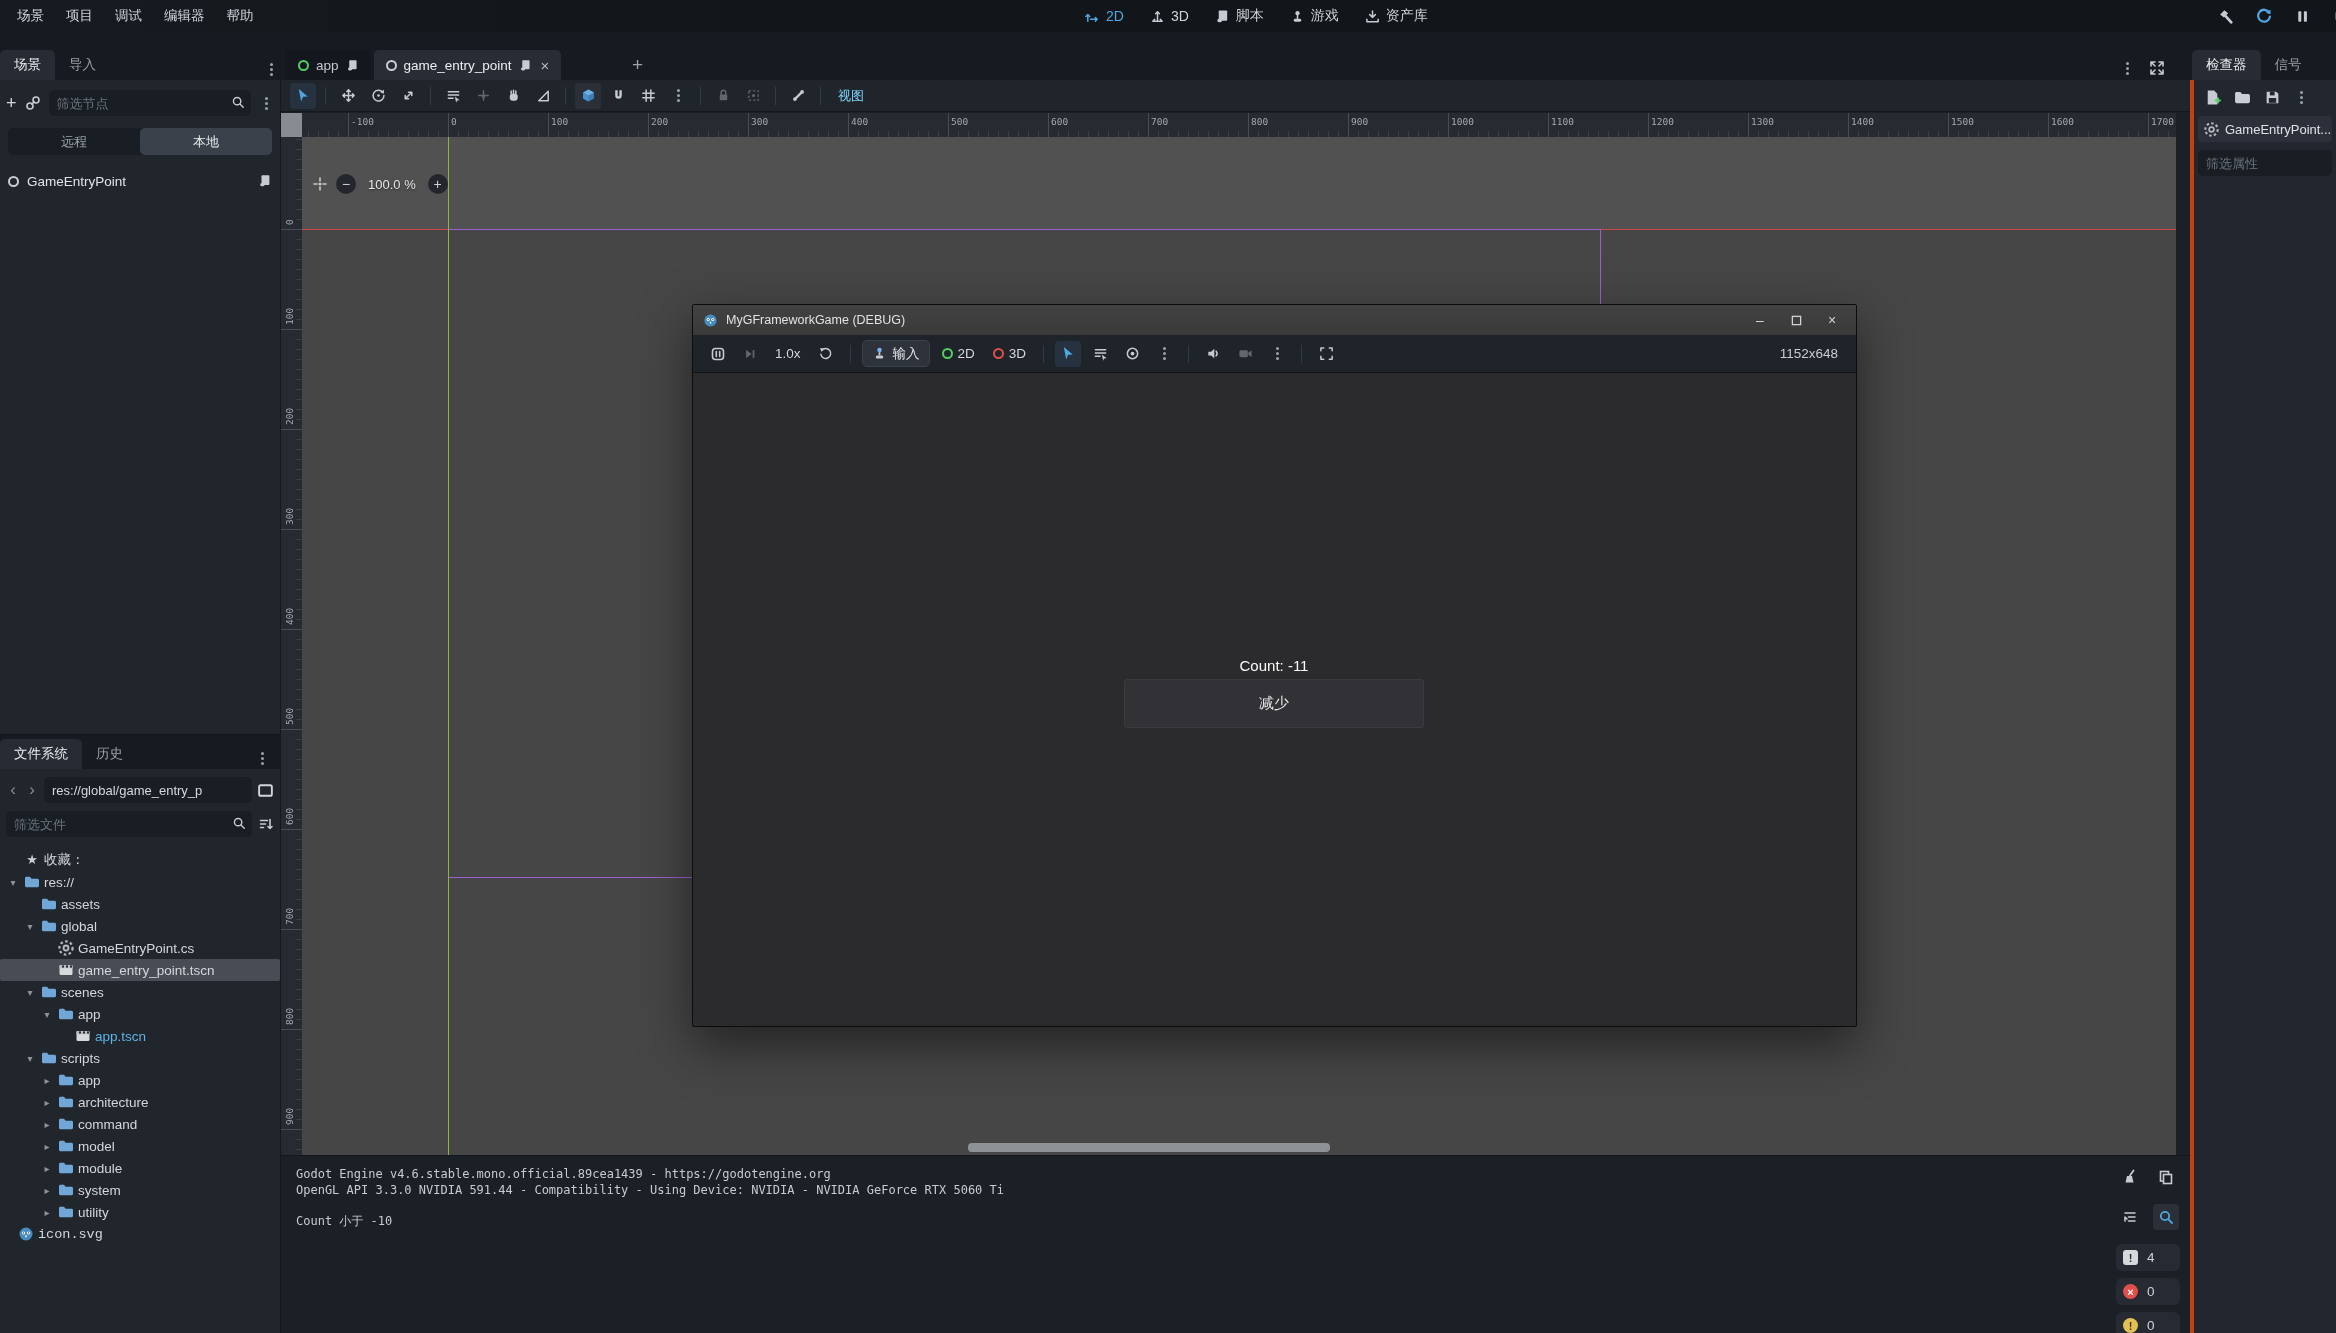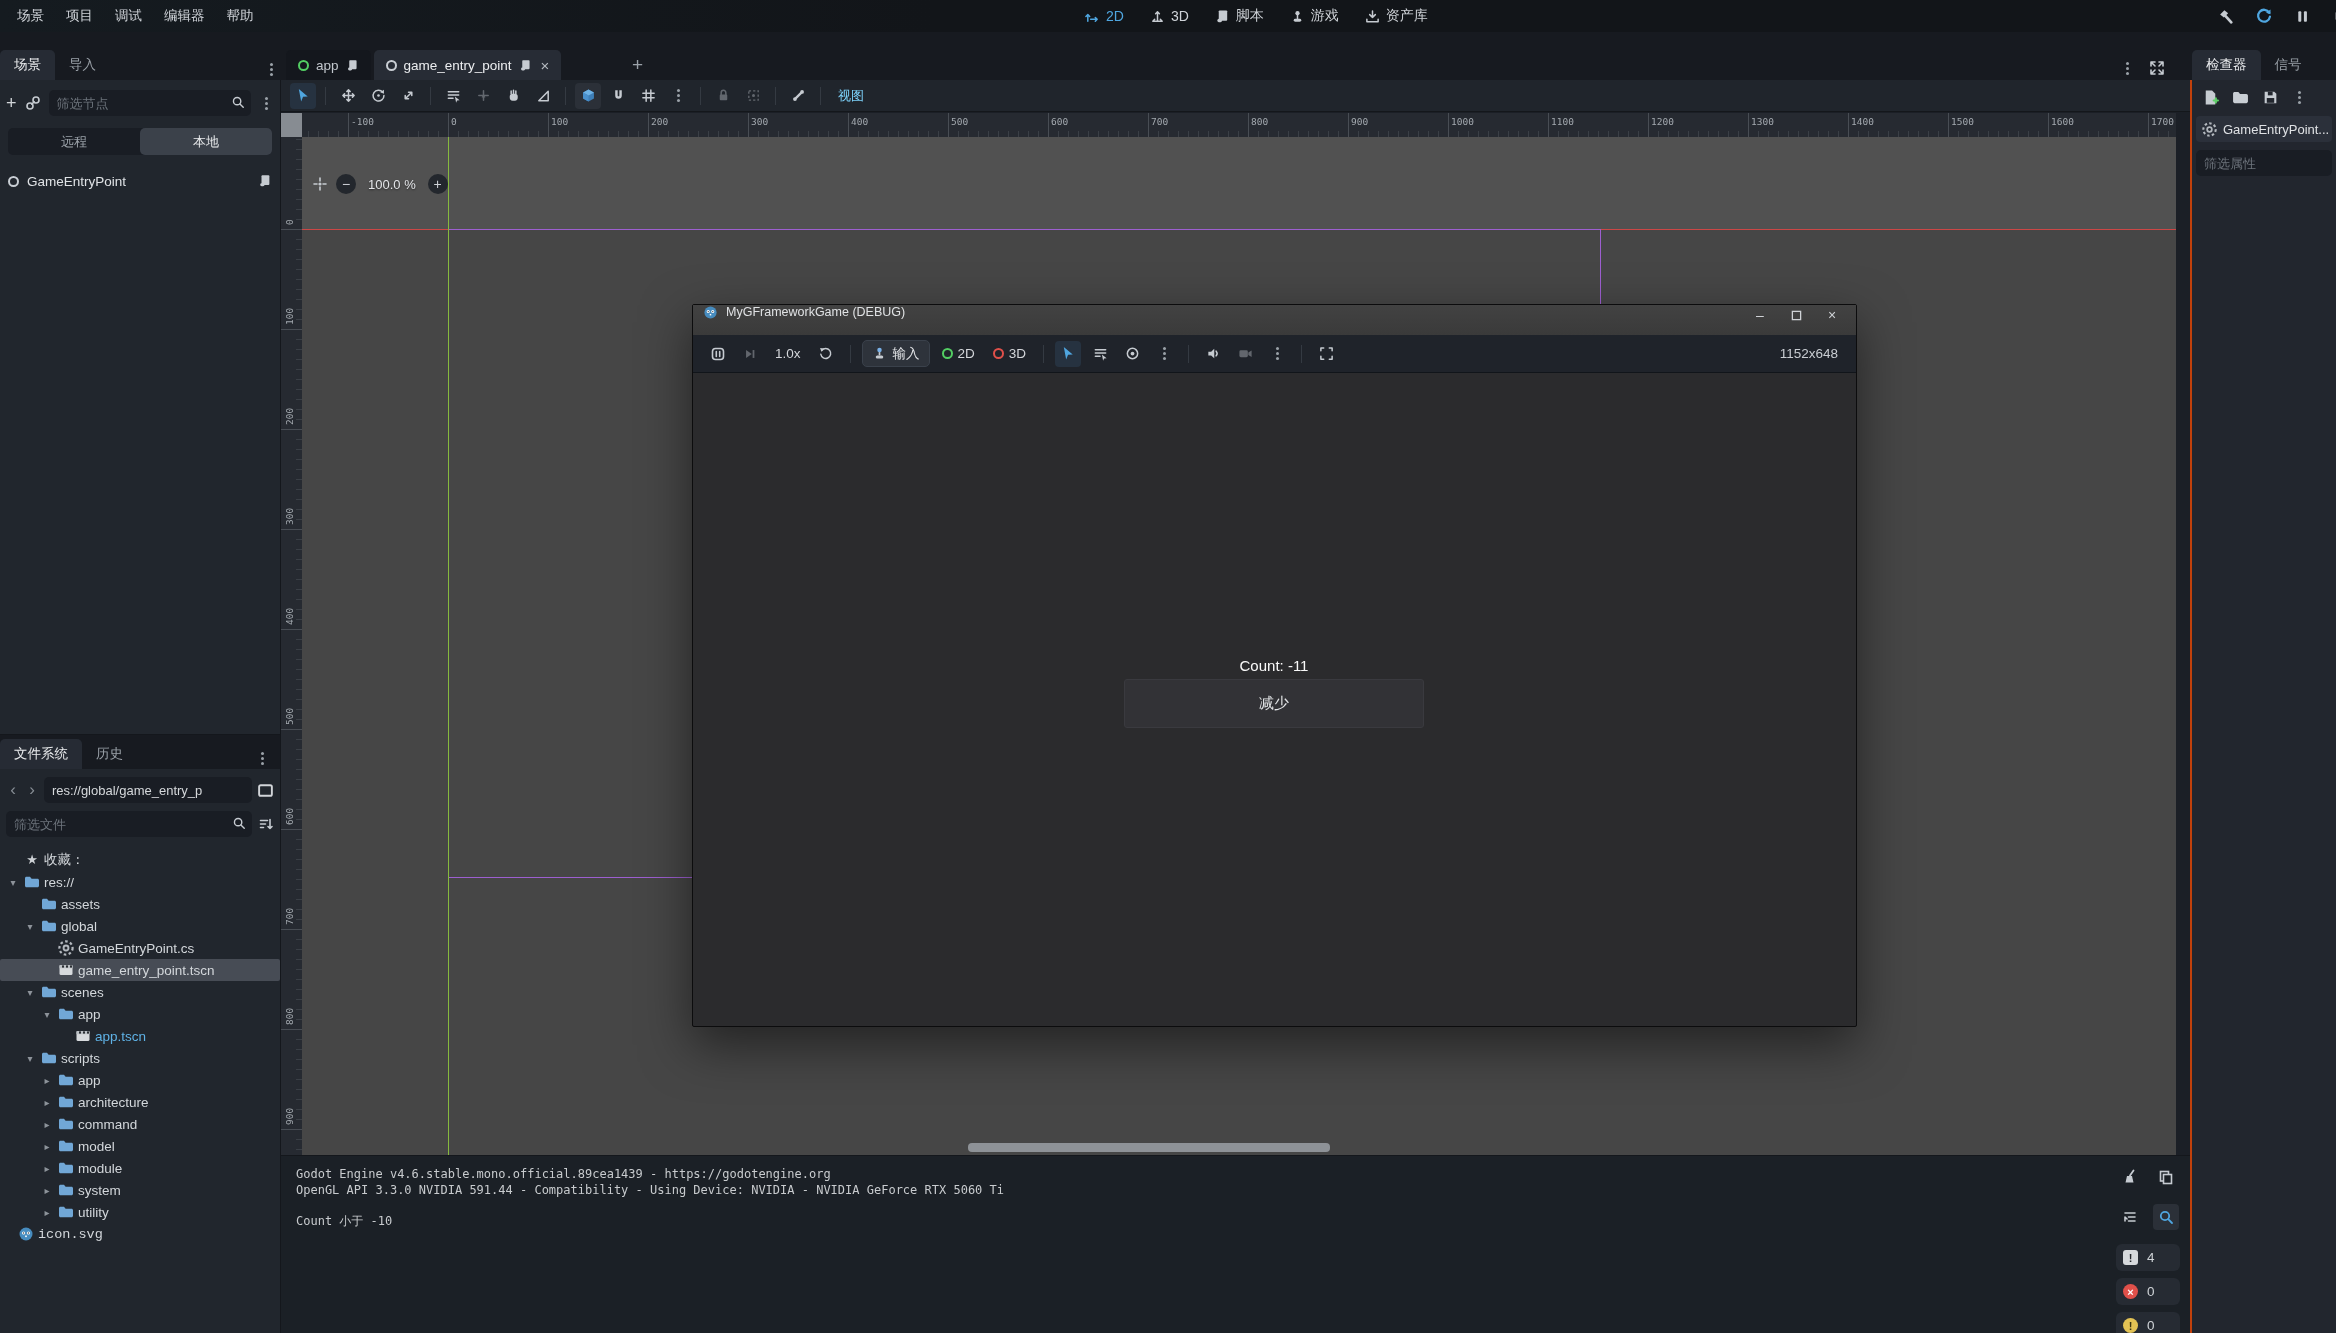--- a/index.html
+++ b/index.html
@@ -75,21 +75,21 @@
   #x-axis{position:absolute;left:0;top:92px;width:100%;height:1px;background:#cc4746}
   #vp-rect{position:absolute;left:146px;top:92px;width:1153px;height:649px;border:1px solid #9d5fd0}
   #y-axis{position:absolute;left:146px;top:0;height:100%;width:1px;background:#86b93e}
   #zoom-controls{position:absolute;left:10px;top:34px;height:26px;display:flex;align-items:center;gap:8px}
   .zbtn{width:20px;height:20px;border-radius:50%;background:#23272d;color:#cfd3d8;display:flex;align-items:center;justify-content:center;font-size:14px}
   #zoom-label{font-size:13px;color:#e3e5e8;text-shadow:0 1px 2px rgba(0,0,0,.5);padding:0 4px}
   #h-scroll{position:absolute;left:666px;top:1006px;width:362px;height:9px;border-radius:4px;background:#8e9297}
   
   #game-window{position:absolute;left:390px;top:167px;width:1165px;height:723px;background:#2b2b2d;border:1px solid #0c0c0d;border-radius:2px;
     box-shadow:0 18px 50px rgba(0,0,0,.5)}
-  #gw-titlebar{height:30px;background:linear-gradient(#424242,#3a3a3a);display:flex;align-items:flex-start;padding:0 10px;gap:8px}
+  #gw-titlebar{height:30px;background:linear-gradient(#424242,#3a3a3a);display:flex;align-items:center;padding:0 10px;gap:8px}
   #gw-title{font-size:12.5px;color:#e0e2e4;flex:1}
   .gw-ctl{width:28px;height:20px;display:flex;align-items:center;justify-content:center;color:#cfd2d6;font-size:14px}
   #gw-toolbar{height:38px;background:#1f232a;border-bottom:1px solid #11151a;display:flex;align-items:center;padding:0 12px;gap:6px}
   #gw-speed{font-size:13.5px;color:#d3d6da;padding:0 6px}
   .gw-group-btn{display:flex;align-items:center;gap:6px;background:#2e333b;border:1px solid #3a414b;border-radius:5px;height:27px;padding:0 9px;font-size:13.5px;color:#e4e6e9}
   .modebtn{display:flex;align-items:center;gap:5px;font-size:13.5px;color:#d3d6da;padding:0 6px}
   .ring2{width:11px;height:11px;border-radius:50%;border:2.5px solid #53ce63}
   .ring3{width:11px;height:11px;border-radius:50%;border:2.5px solid #e0504a}
   #gw-res{margin-left:auto;font-size:13.5px;color:#c9cdd2;padding-right:6px}
   #gw-content{position:relative;height:651px;background:#2b2b2d}
@@ -125,21 +125,21 @@
   #console-lines{padding:11px 0 0 16px;font-family:"DejaVu Sans Mono",monospace;font-size:12px;line-height:15.5px;color:#c8cbce}
   #console-side{position:absolute;right:4px;top:0;width:76px;height:178px;display:flex;flex-direction:column;align-items:center;padding-top:8px}
   .cs-row{display:flex;gap:10px;align-items:center}
   .cs-sep{width:60px;height:1px;background:#343a42;margin:7px 0}
   .badge{width:64px;height:27px;background:#262b33;border-radius:6px;display:flex;align-items:center;padding:0 7px;gap:9px;margin-bottom:7px;color:#cfd3d7;font-size:13.5px}
   .badge .bicon{width:15px;height:15px;border-radius:3px;display:flex;align-items:center;justify-content:center;font-size:11px;font-weight:bold}
   .badge[data-type="message"] .bicon{background:#d6d9dc;color:#23262b}
   .badge[data-type="error"] .bicon{background:#e0504a;color:#fff;border-radius:50%}
   .badge[data-type="warning"] .bicon{background:#e2c254;color:#3a3413;border-radius:50%}
   
-  #inspector-dock{position:absolute;left:2190px;top:80px;width:146px;height:1253px;background:#22262e;border-left:2px solid #c2410c}
+  #inspector-dock{position:absolute;left:2190px;top:80px;width:146px;height:1253px;background:#22262e;border-left:4px solid #c2410c}
   #insp-toolbar{display:flex;align-items:center;gap:13px;padding:9px 0 0 10px}
   #insp-node-row{margin:10px 4px 0 4px;height:26px;background:#2b303a;border-radius:4px;display:flex;align-items:center;gap:6px;padding:0 6px;font-size:13px;color:#dfe1e4;overflow:hidden;white-space:nowrap}
   #insp-filter{margin:8px 4px 0 4px}
   #insp-filter input{width:100%}
   
   .vdivider{position:absolute;background:#14171c}
 </style>
 </head>
 <body>
 

